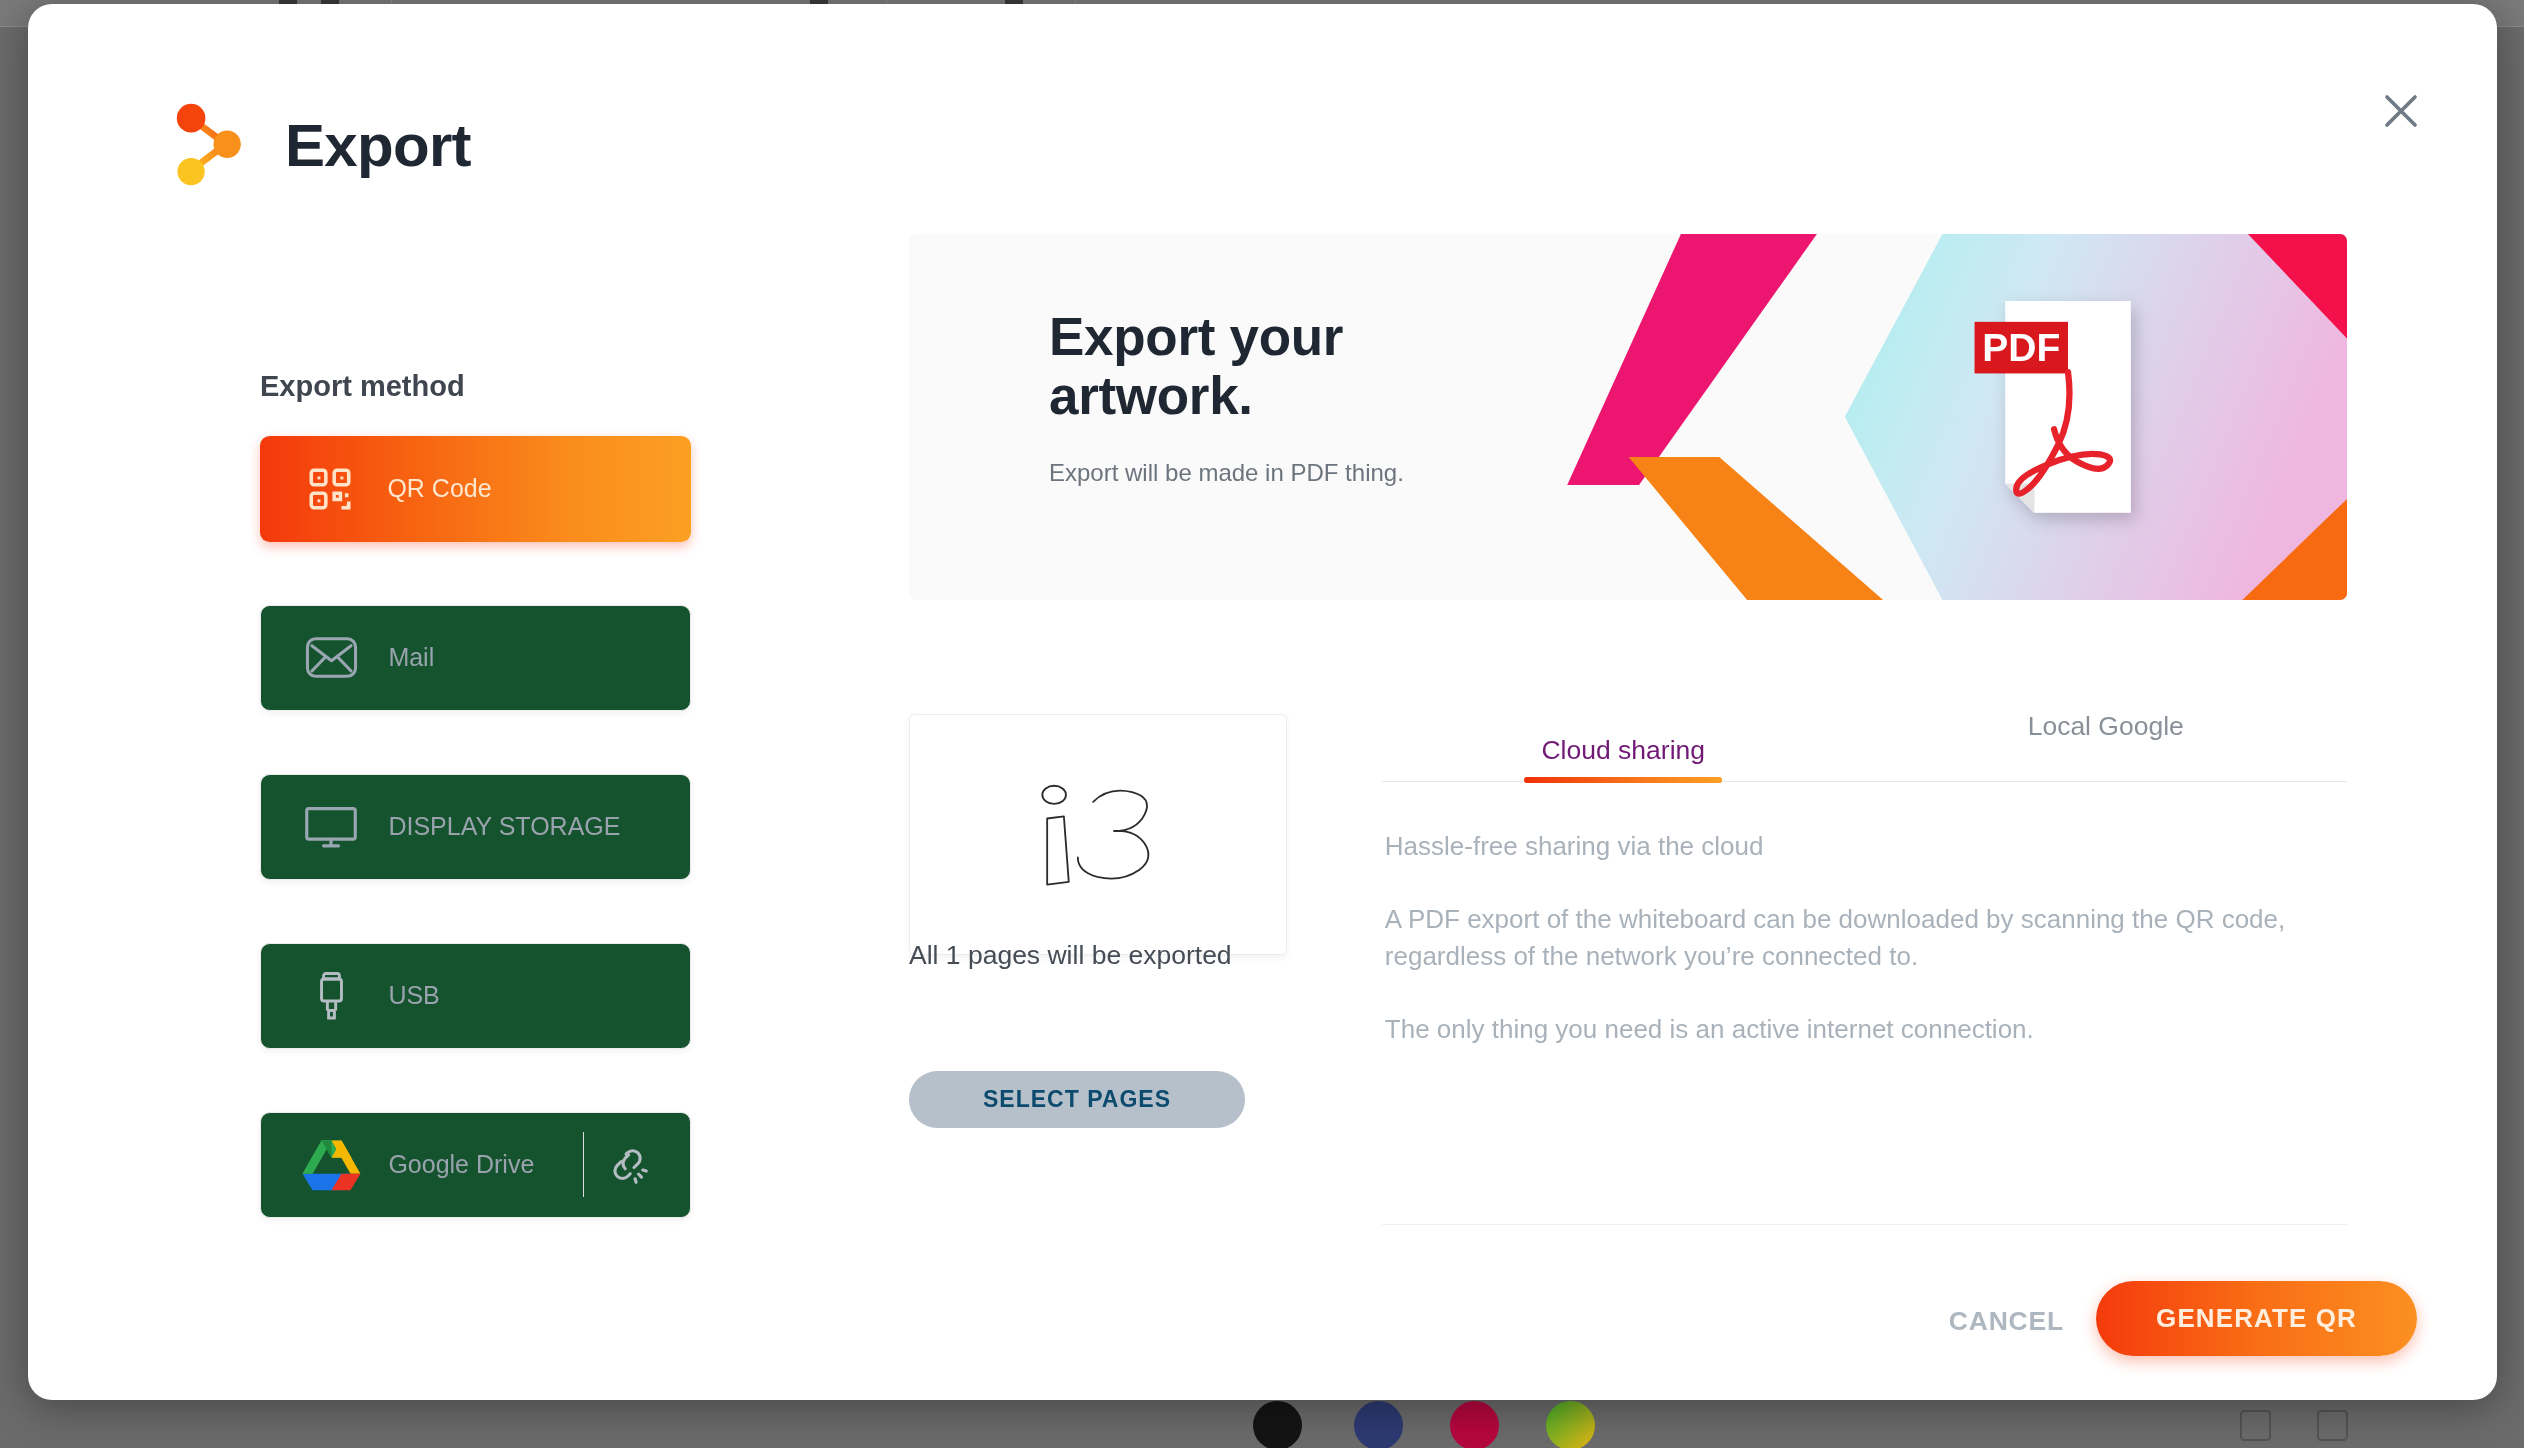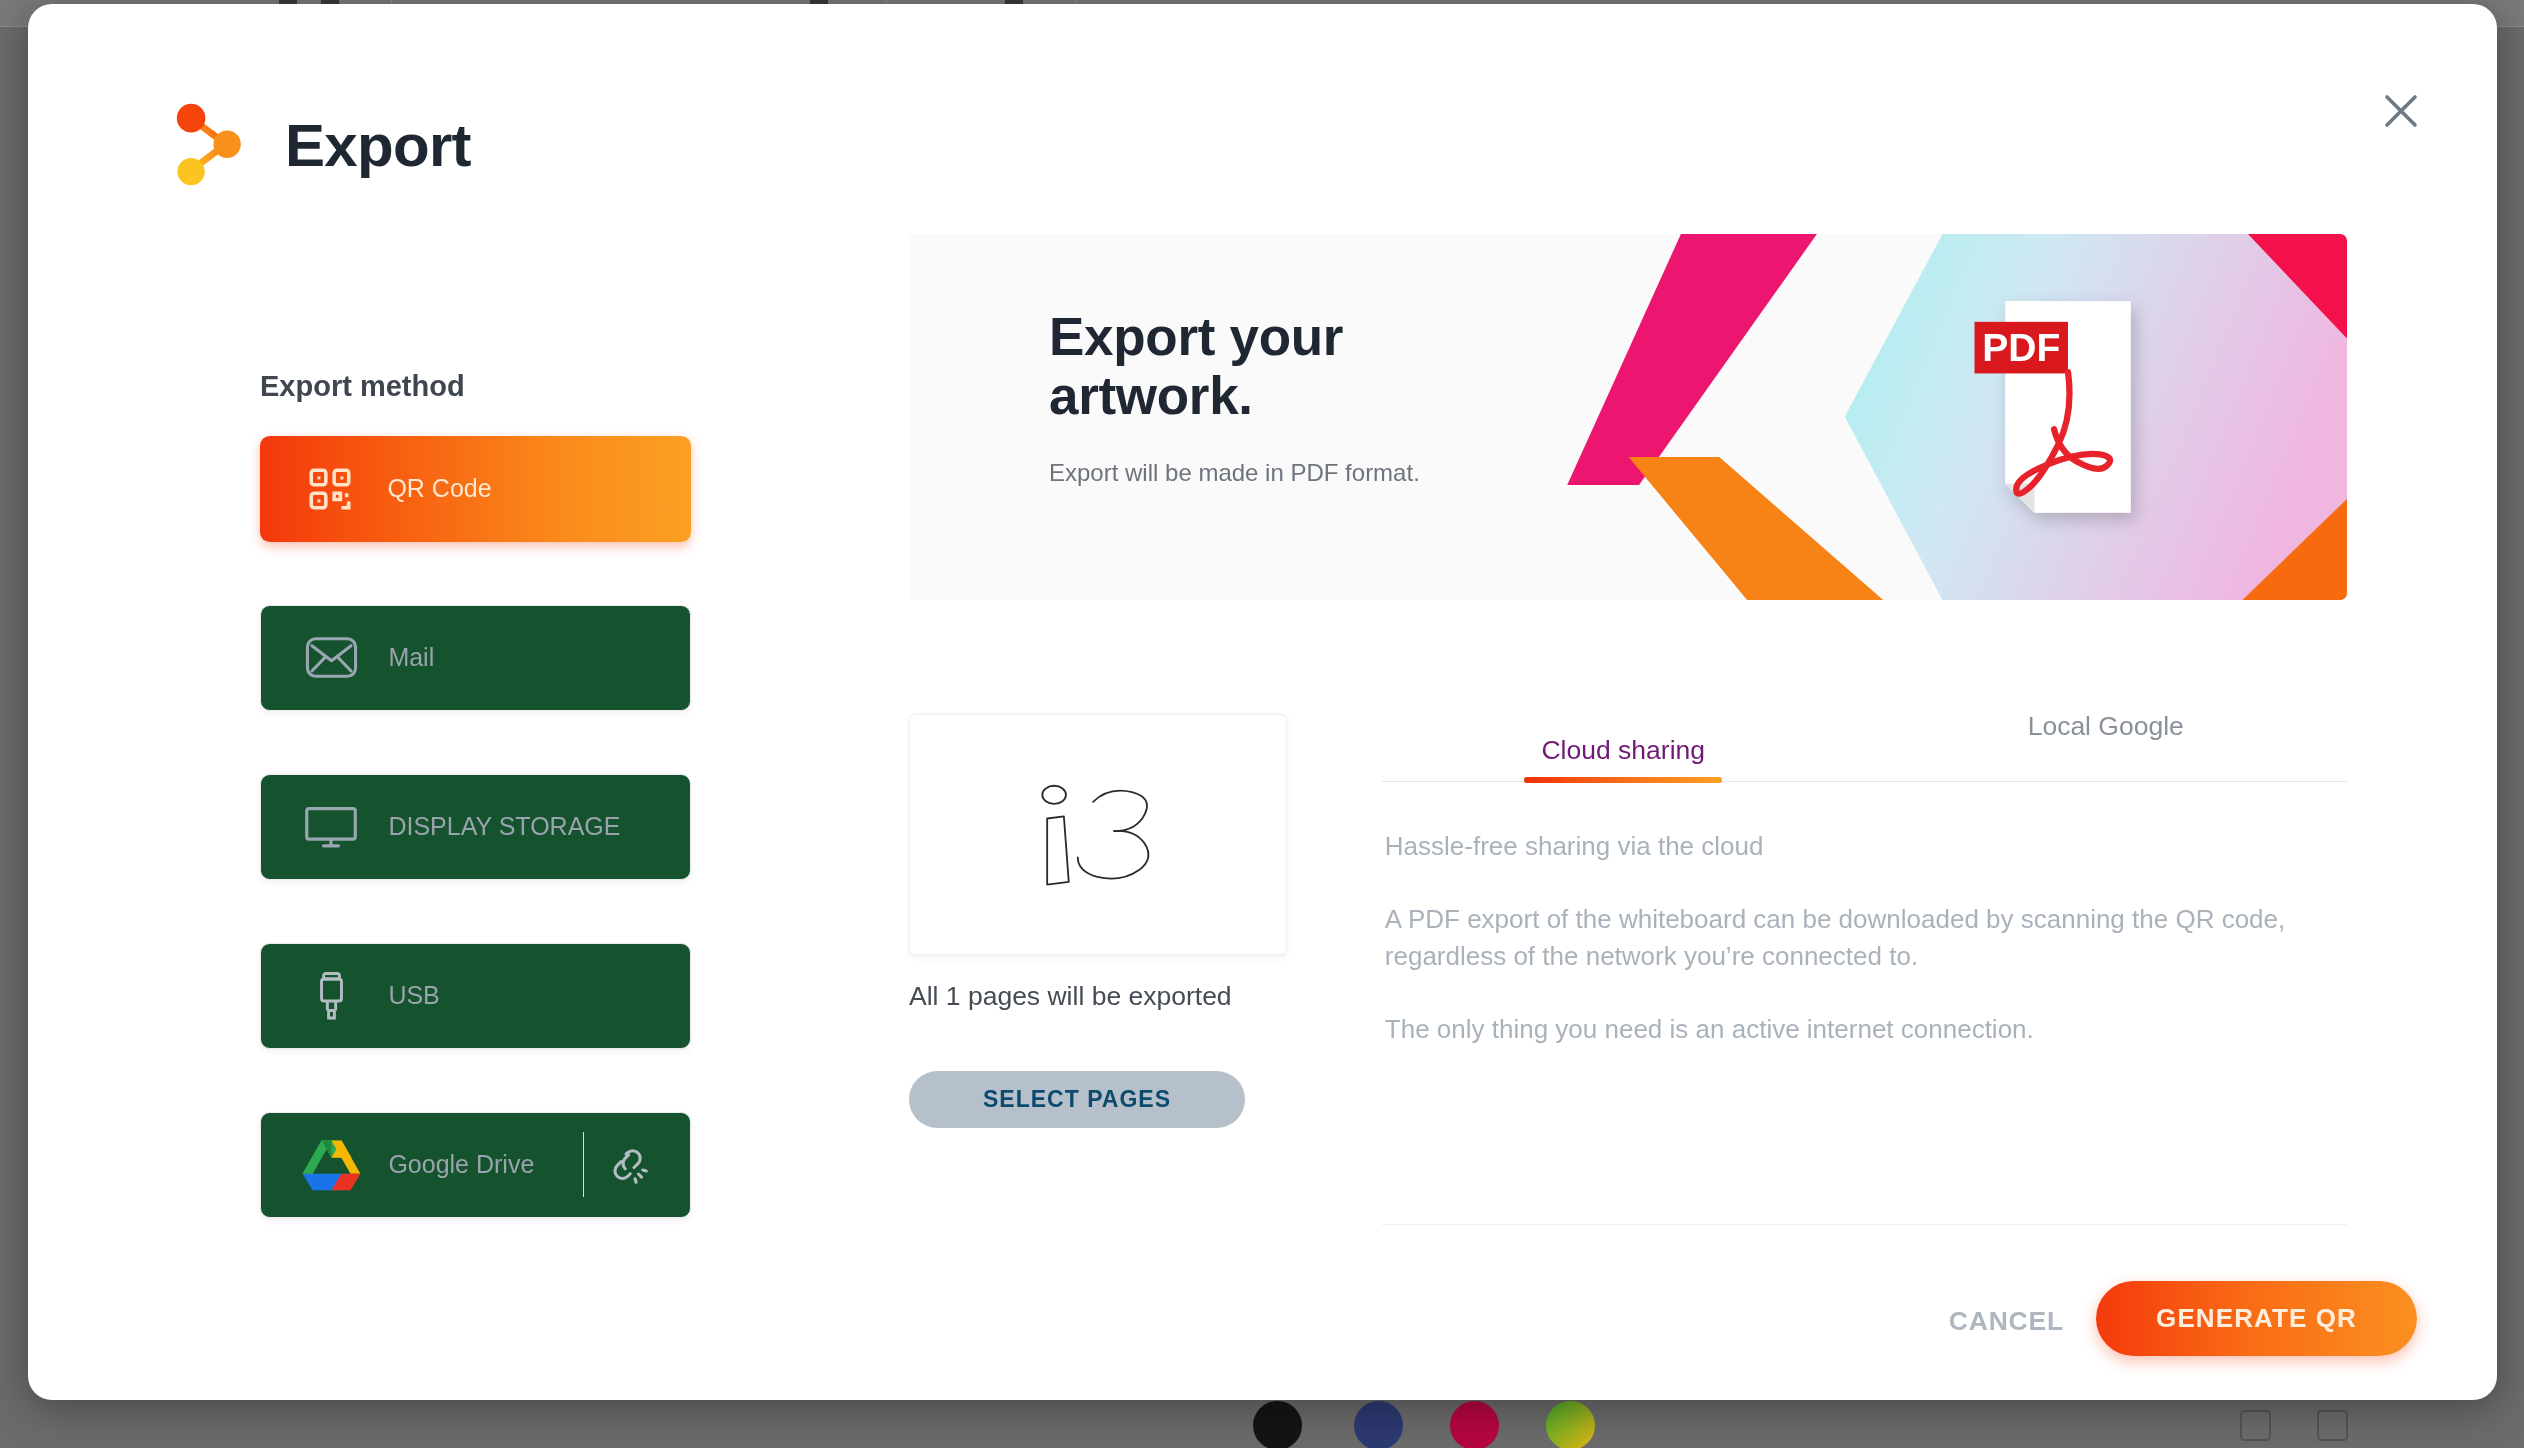--- a/index.html
+++ b/index.html
@@ -102,21 +102,21 @@
   
   .preview {
     position: absolute; left: 881px; top: 710px;
     width: 378px; height: 241px; background: #ffffff;
     border: 0.7px solid #ededed; border-radius: 5.6px;
     box-shadow: 0 2.1px 7px rgba(0,0,0,.05);
     display: flex; align-items: center; justify-content: center;
   }
   .preview svg { width: 188px; height: 161px; }
   .pages-note {
-    position: absolute; left: 881px; top: 977px;
+    position: absolute; left: 881px; top: 936px;
     font-size: 26.5px; color: #454c55;
   }
   .select-pages {
     position: absolute; left: 881px; top: 1067px;
     width: 336px; height: 57px; border-radius: 29px;
     background: #b6c0cb; color: #0c4a6e;
     font-size: 23px; font-weight: 700; letter-spacing: 1px;
     display: flex; align-items: center; justify-content: center; cursor: pointer;
   }
 
@@ -283,21 +283,21 @@
           <path d="M14.4 13.2 l1.9 -1.9 a3.6 3.6 0 0 0 -5.1 -5.1 l-0.6 0.6"></path>
           <path d="M16.6 16.4 l1.4 1.4 M14.9 18.6 l0.5 1.7 M18.6 14.4 l1.7 0.5"></path>
         </svg>
       </span>
     </div>
   </div>
 
   <div class="banner">
     <div class="banner-text">
       <div class="banner-title">Export your artwork.</div>
-      <div class="banner-sub">Export will be made in PDF format.</div>
+      <div class="banner-sub">Export will be made in PDF thing.</div>
     </div>
     <svg class="banner-art" viewBox="0 0 1190 525" preserveAspectRatio="none">
       <defs>
         <linearGradient id="cyanpink" x1="0" y1="0" x2="1" y2="0.3">
           <stop offset="0%" stop-color="#a9f0ef"></stop>
           <stop offset="38%" stop-color="#cfe8f3"></stop>
           <stop offset="100%" stop-color="#efb7e0"></stop>
         </linearGradient>
         <linearGradient id="pinkflat" x1="0" y1="0" x2="1" y2="0">
           <stop offset="0%" stop-color="#eab4de"></stop>

